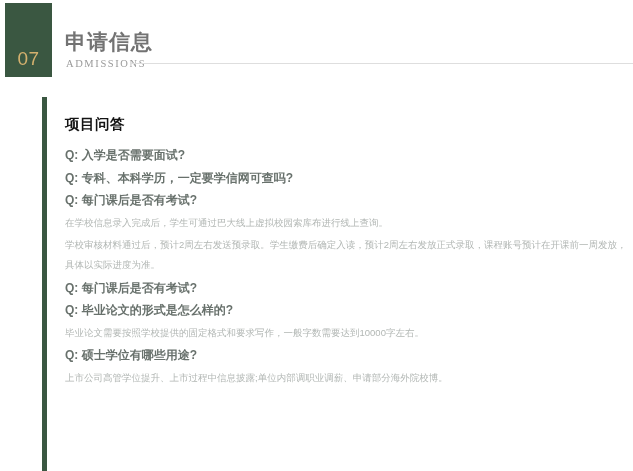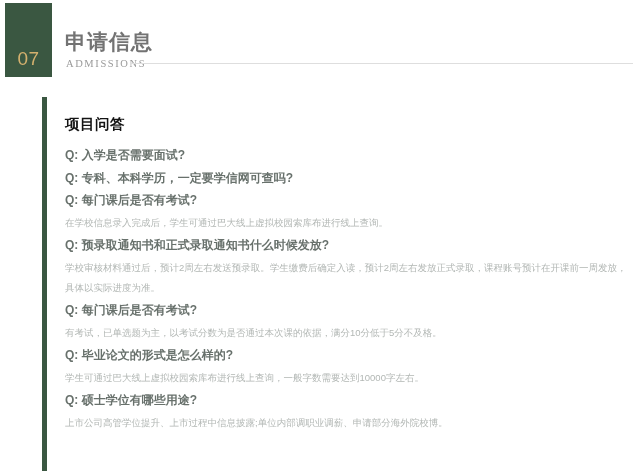--- a/index.html
+++ b/index.html
@@ -74,24 +74,22 @@
 
   <div class="accent-bar"></div>
 
   <div class="content">
     <h2 class="section-title">项目问答</h2>
     <div id="faq-list">
         <p class="faq-q">Q: 入学是否需要面试?</p>
         <p class="faq-q">Q: 专科、本科学历，一定要学信网可查吗?</p>
         <p class="faq-q">Q: 每门课后是否有考试?</p>
         <p class="faq-a">在学校信息录入完成后，学生可通过巴大线上虚拟校园索库布进行线上查询。</p>
-        <p class="faq-q">Q: 预录取通知书和正式录取通知书什么时候发放?</p>
         <p class="faq-a">学校审核材料通过后，预计2周左右发送预录取。学生缴费后确定入读，预计2周左右发放正式录取，课程账号预计在开课前一周发放，具体以实际进度为准。</p>
         <p class="faq-q">Q: 每门课后是否有考试?</p>
-        <p class="faq-a">有考试，已单选题为主，以考试分数为是否通过本次课的依据，满分10分低于5分不及格。</p>
         <p class="faq-q">Q: 毕业论文的形式是怎么样的?</p>
-        <p class="faq-a">学生可通过巴大线上虚拟校园索库布进行线上查询，一般字数需要达到10000字左右。</p>
+        <p class="faq-a">毕业论文需要按照学校提供的固定格式和要求写作，一般字数需要达到10000字左右。</p>
         <p class="faq-q">Q: 硕士学位有哪些用途?</p>
         <p class="faq-a">上市公司高管学位提升、上市过程中信息披露;单位内部调职业调薪、申请部分海外院校博。</p>
       </div>
   </div>
 
 </div>
 
 </body></html>

